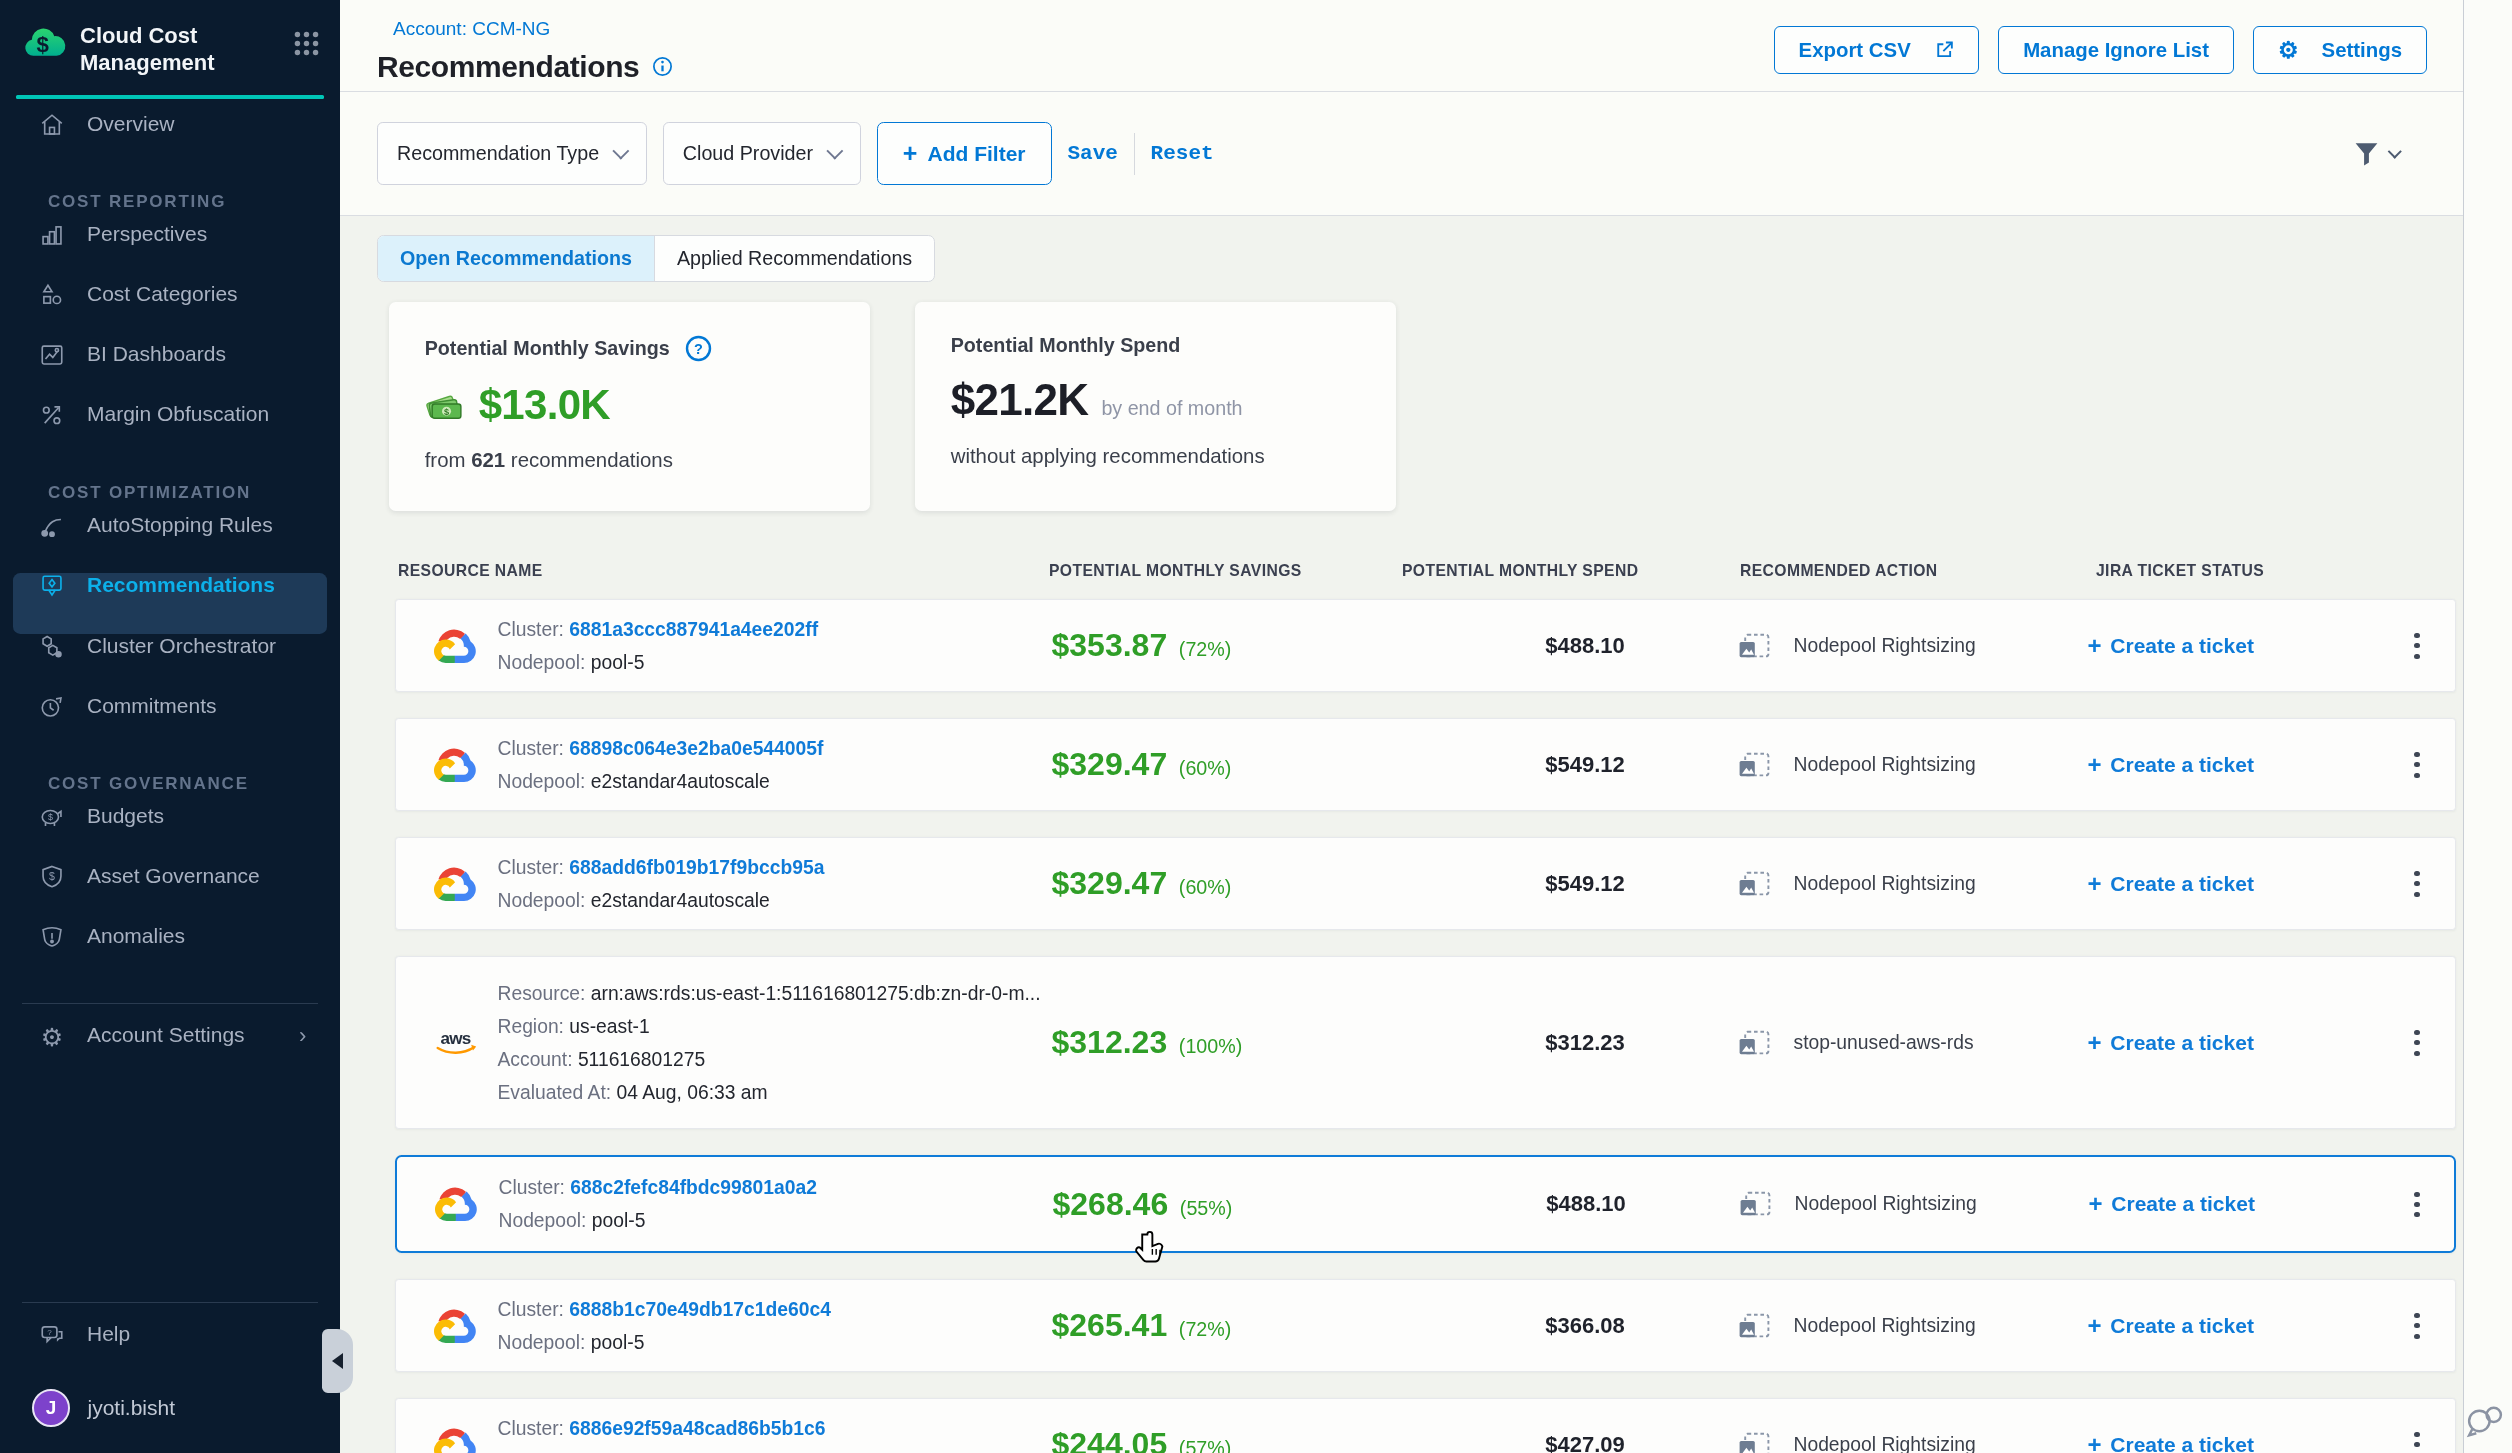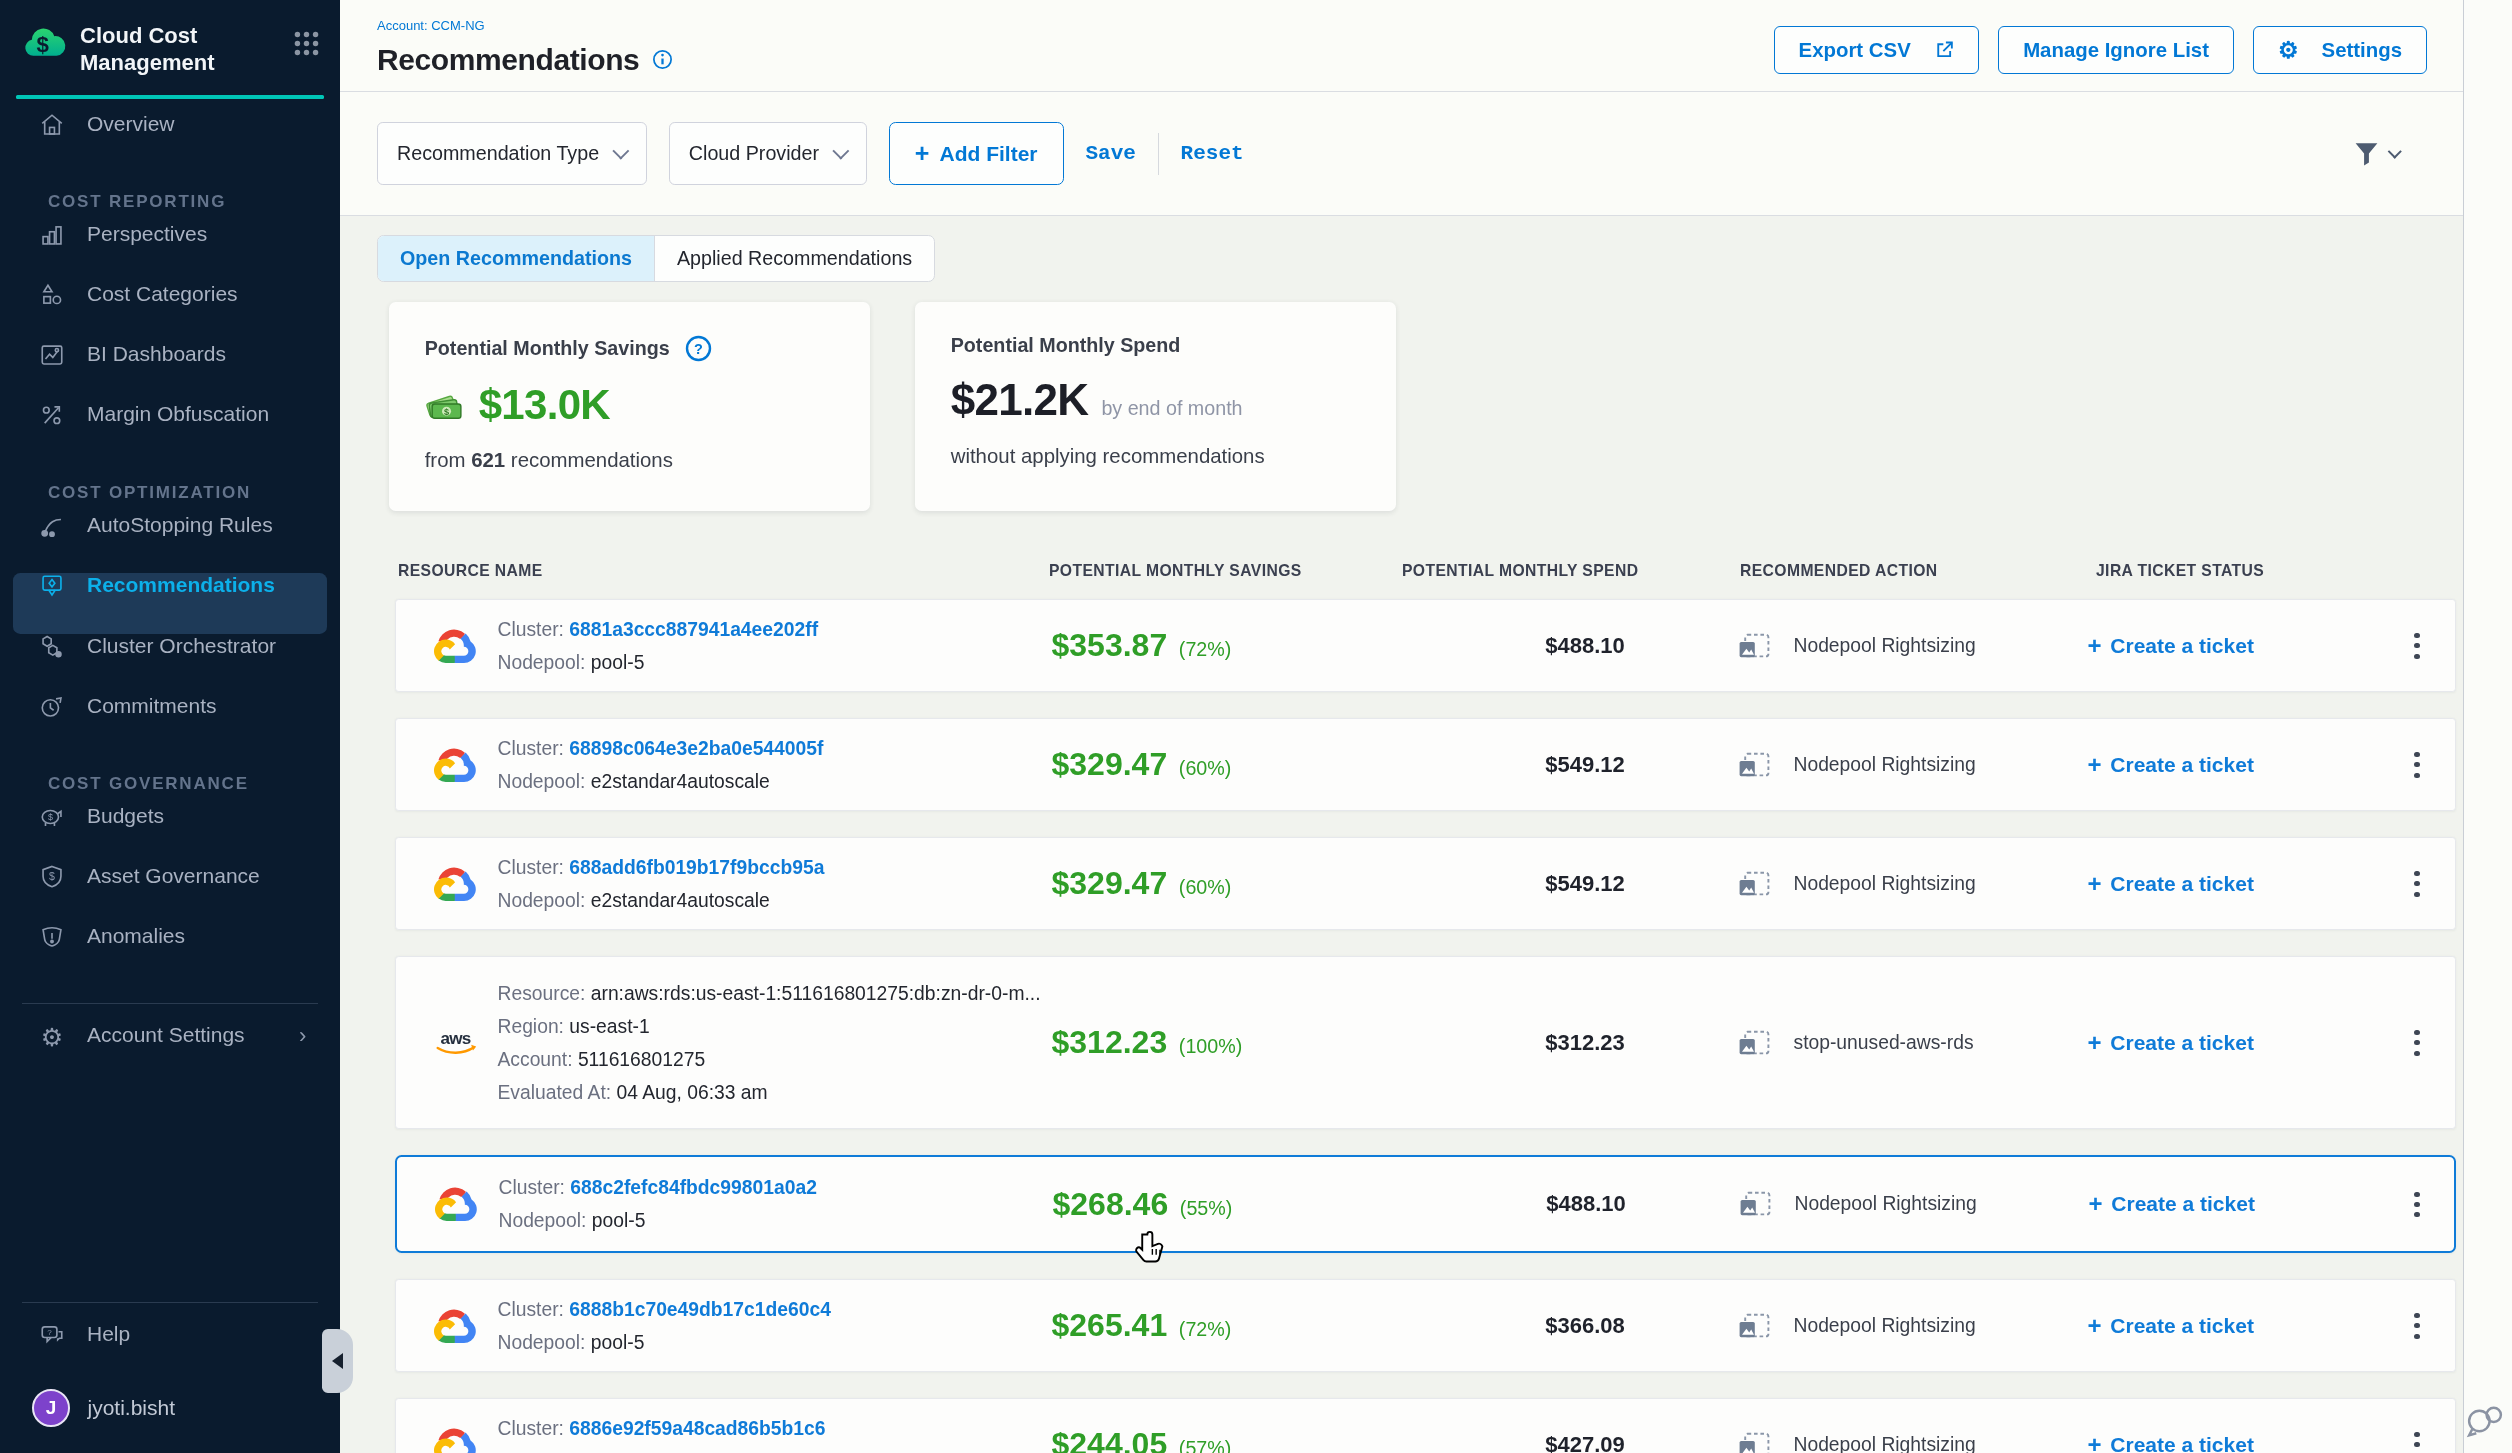--- a/index.html
+++ b/index.html
@@ -37,33 +37,33 @@
     background:#c9d0d9; border-radius:5.8px 16px 16px 5.8px; display:flex; align-items:center;
     justify-content:center; z-index:6; }
   .collapse-tab .tri { width:0; height:0; border-top:8.8px solid transparent;
     border-bottom:8.8px solid transparent; border-right:11.7px solid #16202e; }
 
   
   .main { position:relative; width:2123px; height:1453px; display:flex; flex-direction:column; }
   .page-header { height:92px; background:#fbfcf8; border-bottom:0.7px solid #dadde2;
     display:flex; padding:0 36px 0 37px; }
   .ph-left { padding-top:17.5px; }
-  .account-link { color:#0278d5; font-size:13px; cursor:pointer; }
+  .account-link { color:#0278d5; font-size:19px; cursor:pointer;margin-left:16px; }
   .title-row { display:flex; align-items:center; margin-top:10.2px; }
   .page-title { font-size:30px; font-weight:bold; color:#1f2128; letter-spacing:-0.4px; }
   .info-icon { margin-left:11.7px; color:#0278d5; }
   .ph-buttons { margin-left:auto; display:flex; align-items:flex-start; gap:19px; padding-top:26px; }
   .btn { height:48px; border:1.5px solid #0278d5; border-radius:6px; background:#fdfefd;
     color:#0278d5; font-size:20.4px; font-weight:bold; display:flex; align-items:center;
     gap:23px; padding:0 24px; cursor:pointer; }
   .gear-glyph { font-size:23px; line-height:1; }
 
   
   .filter-bar { position:relative; height:124px; background:#fbfcf8; border-bottom:0.7px solid #dadde2;
-    display:flex; align-items:center; padding-left:37px; gap:22px; }
+    display:flex; align-items:center; padding-left:37px; gap:16px; }
   .pill { height:63px; border:0.7px solid #d0d3dd; border-radius:5.8px; background:#fdfefd;
     display:flex; align-items:center; gap:16px; padding:0 19px; font-size:19.7px; color:#23262e;
     cursor:pointer; }
   .pill .chev { width:11.7px; height:11.7px; border-right:2.2px solid #6e7790; border-bottom:2.2px solid #6e7790;
     transform:rotate(45deg); margin-top:-5.8px; }
   .add-filter { height:63px; border:1.5px solid #0278d5; border-radius:6.6px; color:#0278d5;
     font-size:21px; font-weight:bold; display:flex; align-items:center; gap:10.2px;
     padding:0 25px; background:#fdfefd; cursor:pointer; }
   .add-filter .plus { font-size:25px; font-weight:bold; }
   .link-btn { color:#0278d5; font-size:21px; font-weight:bold; cursor:pointer;font-family:Liberation Mono, monospace; }

